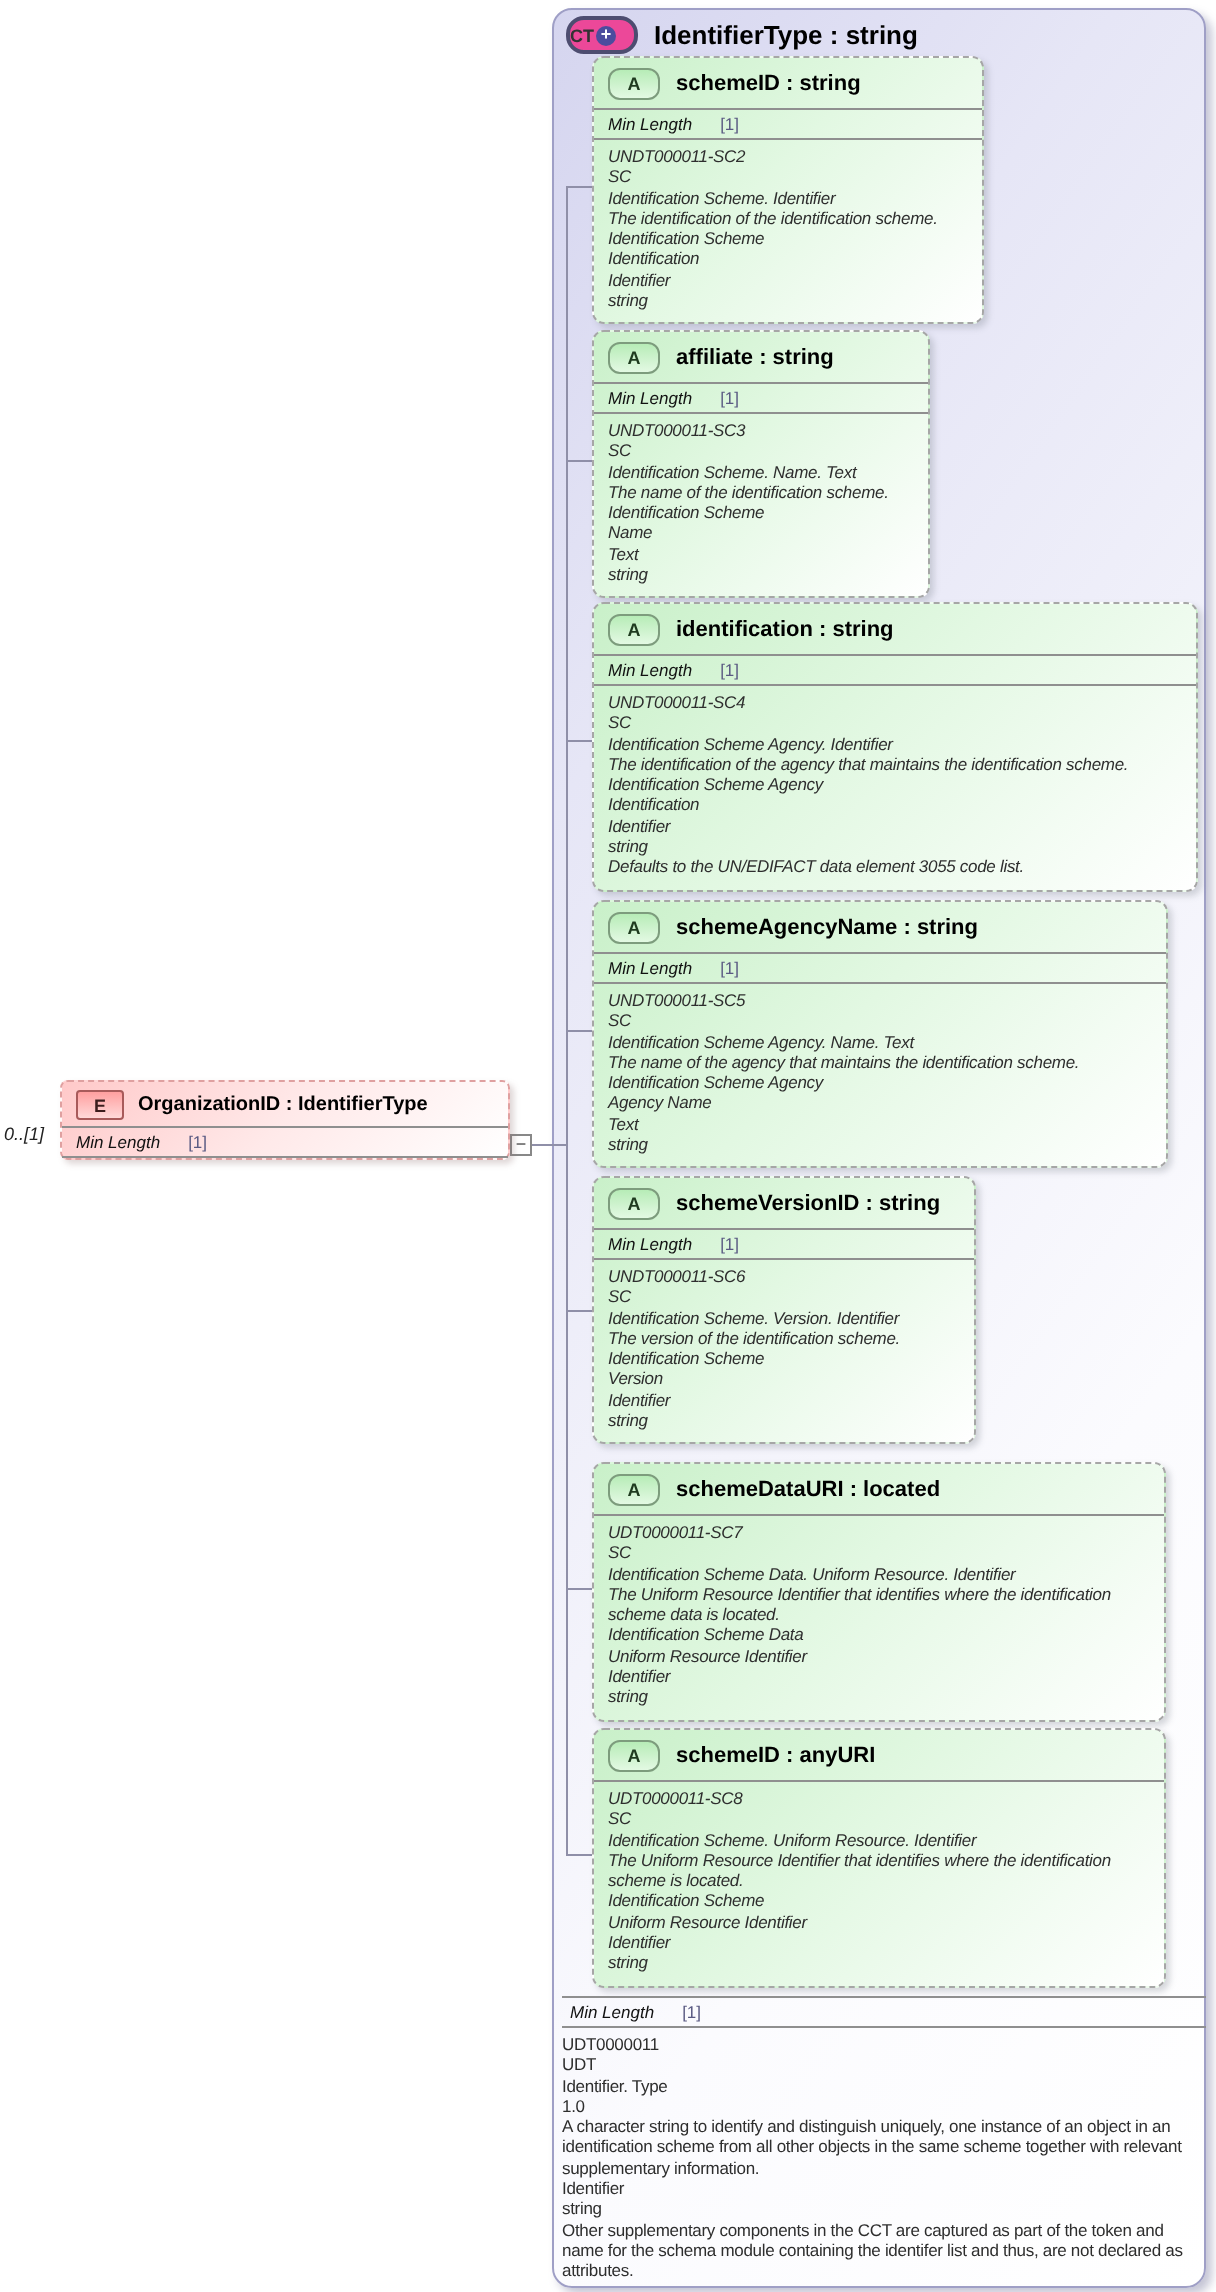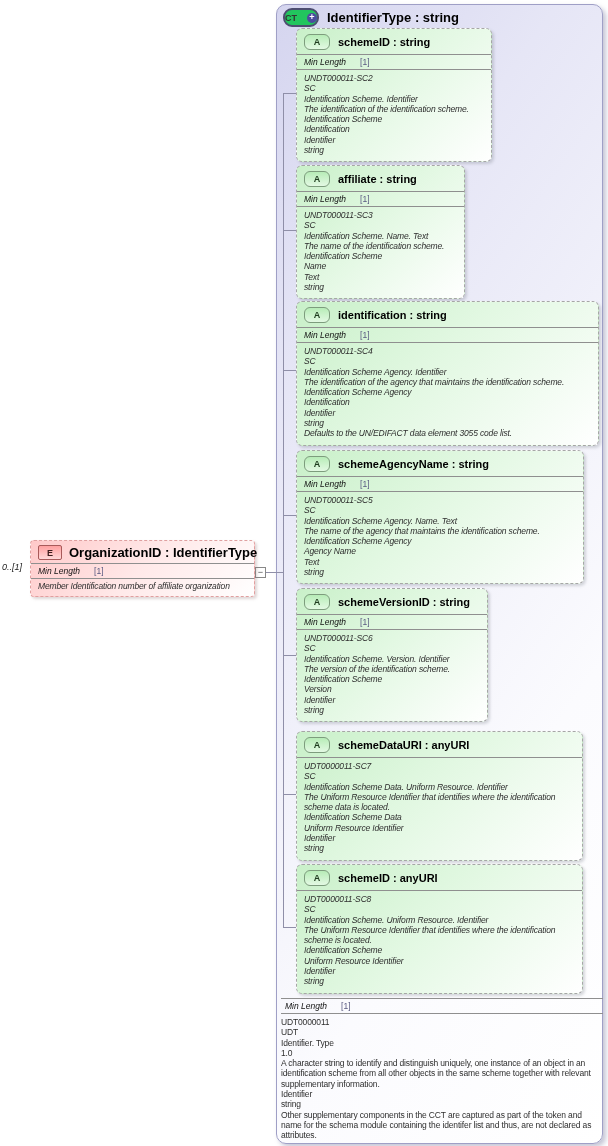--- a/index.html
+++ b/index.html
@@ -5,23 +5,23 @@
   html,body{margin:0;padding:0;background:#fff;}
   .page{position:relative;width:608px;height:1146px;background:#ffffff;overflow:hidden;
         font-family:"Liberation Sans","DejaVu Sans",sans-serif;color:#000;}
 
   
   .ct-box{position:absolute;left:276px;top:4px;width:325px;height:1138px;
           border:1px solid #9f9fc6;border-radius:10px;
           background:linear-gradient(125deg,#d5d5ef 0%,#e6e6f6 25%,#fbfbfe 70%,#ffffff 100%);
           box-shadow:3px 3px 5px rgba(110,110,150,.40);}
   .ct-header{position:absolute;left:283px;top:8px;display:flex;align-items:center;gap:8px;}
-  .ct-badge{display:inline-flex;align-items:center;justify-content:space-between;gap:1px;
+  .ct-badge{display:inline-flex;align-items:center;justify-content:flex-start;gap:1px;
             width:32px;height:15px;border:2px solid #4d4d70;border-radius:9px;
-            background:#22c55e;font-size:9px;font-weight:bold;color:#333;}
+            background:#ec4899;font-size:9px;font-weight:bold;color:#333;}
   .ct-badge .plus{display:inline-flex;align-items:center;justify-content:center;
             width:10px;height:10px;border-radius:50%;background:#4c4c9e;color:#fff;
             font-size:9px;line-height:9px;font-weight:bold;}
   .ct-title{font-size:13px;font-weight:bold;white-space:nowrap;}
 
   
   .attr-box{position:absolute;border:1px dashed #a6a6a6;border-radius:6px;
             background:linear-gradient(135deg,#c9f0c9 0%,#e2f8e2 45%,#ffffff 100%);
             box-shadow:2px 2px 3px rgba(110,120,130,.28);}
   .attr-header{display:flex;align-items:center;gap:8px;padding:5px 7px 4px 7px;
@@ -42,21 +42,21 @@
   .elem-box{position:absolute;left:30px;top:540px;width:223px;
             border:1px dashed #dfa0a0;border-radius:4px;
             background:linear-gradient(135deg,#ffc9c9 0%,#ffe9e9 50%,#ffffff 100%);
             box-shadow:2px 2px 3px rgba(140,110,110,.28);}
   .elem-header{display:flex;align-items:center;gap:7px;padding:4px 7px 3px 7px;
                border-bottom:1px solid #8f8f8f;}
   .badge-e{display:inline-flex;align-items:center;justify-content:center;flex:0 0 auto;
            width:22px;height:13px;border:1px solid #a85a5a;border-radius:2px;
            background:linear-gradient(#ff9f9f,#ffd9d9);
            font-size:9px;font-weight:bold;color:#3c1d1d;}
-  .elem-title{font-size:13px;font-weight:bold;white-space:nowrap;text-align:right;}
+  .elem-title{font-size:10px;font-weight:bold;white-space:nowrap;text-align:right;}
   .elem-doc{padding:2px 7px 5px 7px;font-size:8.5px;font-style:italic;
             letter-spacing:-0.15px;color:#2e2e2e;white-space:nowrap;}
   .cardinality{position:absolute;left:2px;top:562px;font-size:9px;font-style:italic;color:#222;}
 
   
   .ct-facet{position:absolute;left:281px;top:998px;width:314px;
             display:flex;gap:14px;padding:2px 4px;
             border-top:1px solid #8f8f8f;border-bottom:1px solid #8f8f8f;
             font-size:8.5px;font-style:italic;}
   .ct-annot{position:absolute;left:281px;top:1017px;width:312px;
@@ -187,21 +187,21 @@
 The version of the identification scheme.
 Identification Scheme
 Version
 Identifier
 string</div>
   </div>
 
   <div class="attr-box" style="left:296px;top:731px;width:285px;">
     <div class="attr-header">
       <span class="badge-a">A</span>
-      <span class="attr-title">schemeDataURI : anyURI</span>
+      <span class="attr-title">schemeDataURI : located</span>
     </div>
     <div class="doc">UDT0000011-SC7
 SC
 Identification Scheme Data. Uniform Resource. Identifier
 The Uniform Resource Identifier that identifies where the identification scheme data is located.
 Identification Scheme Data
 Uniform Resource Identifier
 Identifier
 string</div>
   </div>
@@ -237,16 +237,15 @@
   <div class="cardinality">0..[1]</div>
   <div class="elem-box">
     <div class="elem-header">
       <span class="badge-e">E</span>
       <span class="elem-title">OrganizationID : IdentifierType</span>
     </div>
     <div class="facet-row">
       <span class="facet-name">Min Length</span>
       <span class="facet-value">[1]</span>
     </div>
-    <div class="elem-doc">Member Identification number of affiliate organization</div>
   </div>
 
 </div>
 
 </body></html>

